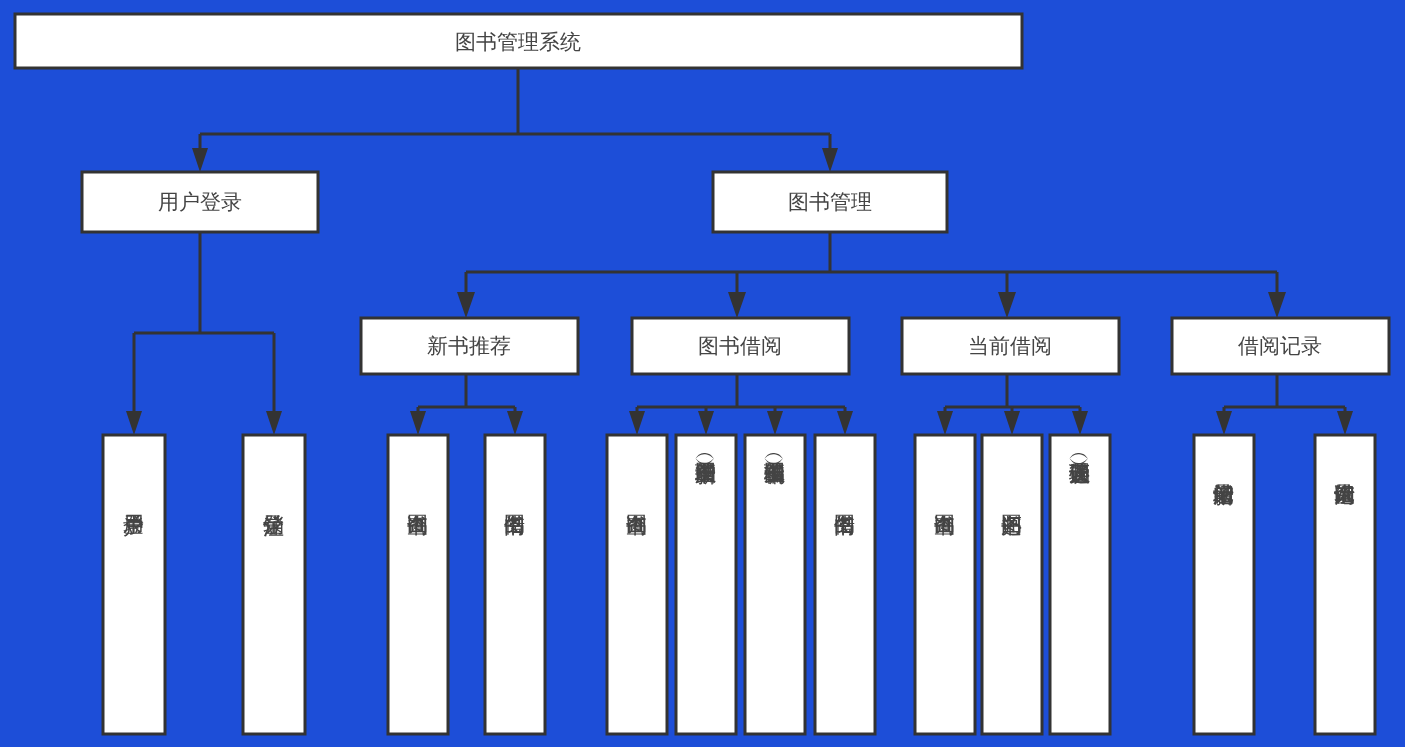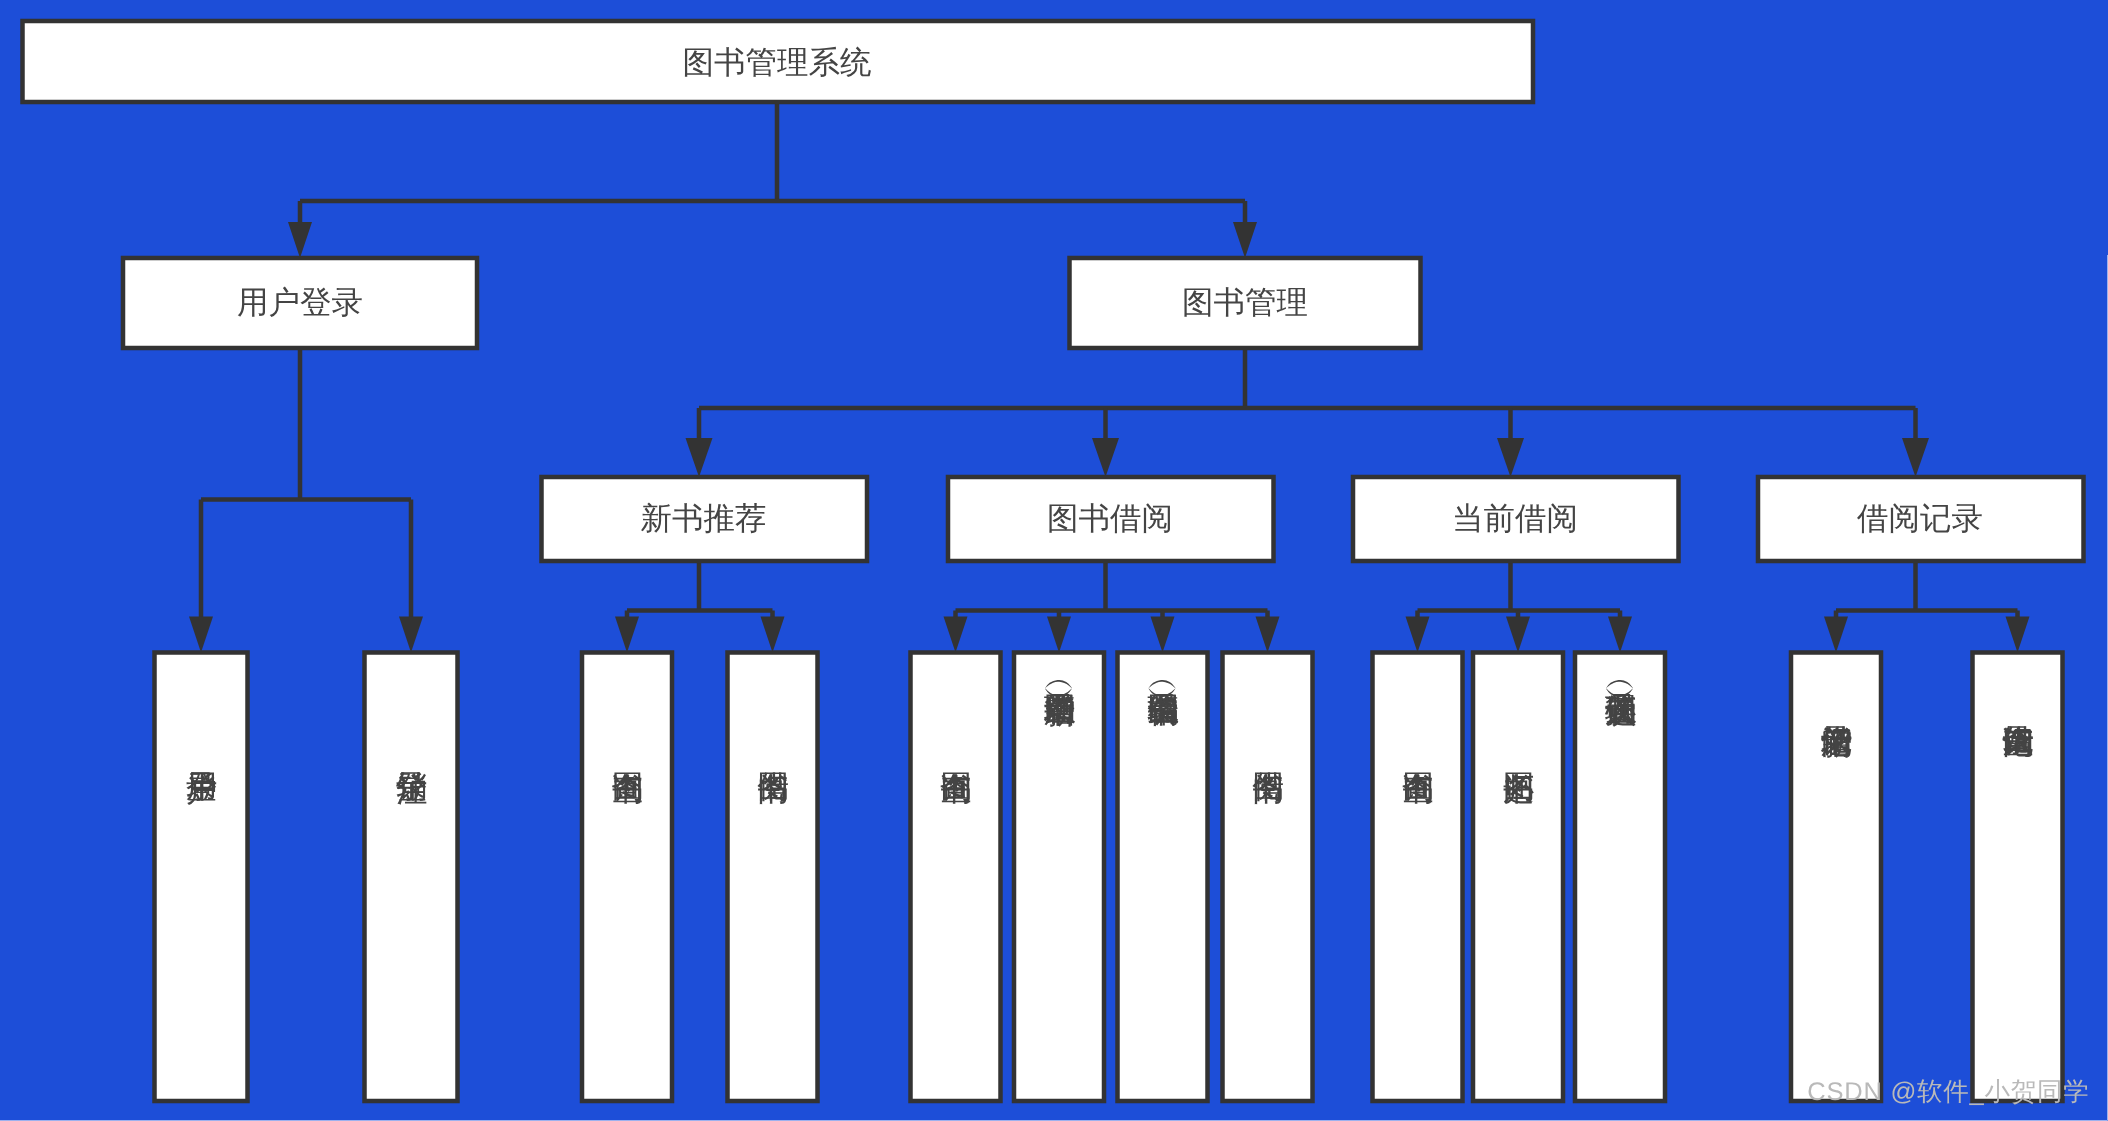--- a/index.html
+++ b/index.html
@@ -230,15 +230,14 @@
       <text class="node-label-v" x="1224" y="467">新增借阅记录</text>
     </g>
 
     <g>
       <rect class="node-rect" x="1315" y="435" width="60" height="299"></rect>
       <text class="node-label-v" x="1345" y="467">查询借阅记录</text>
     </g>
 
   </svg>
 
-  <div class="watermark">CSDN @软件_小贺同学</div>
 
 </div>
 
 </body></html>

